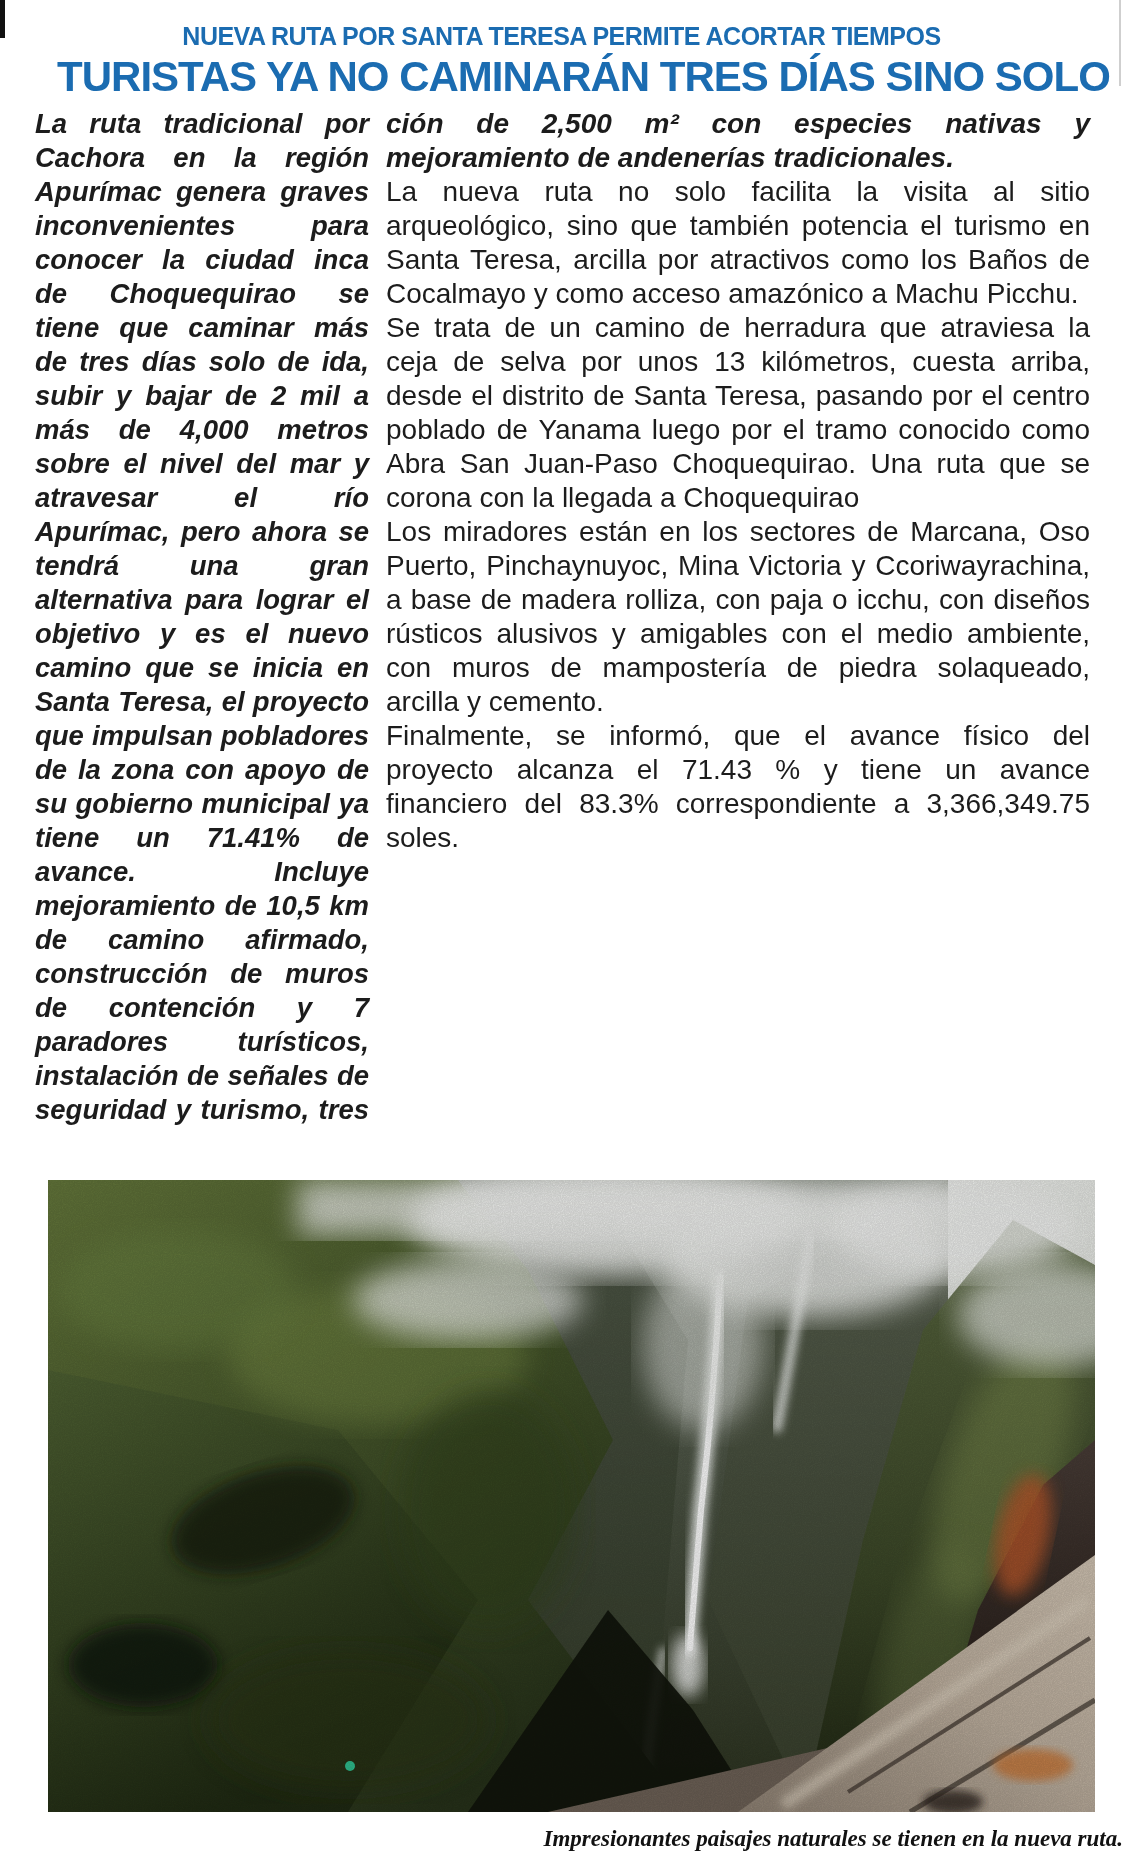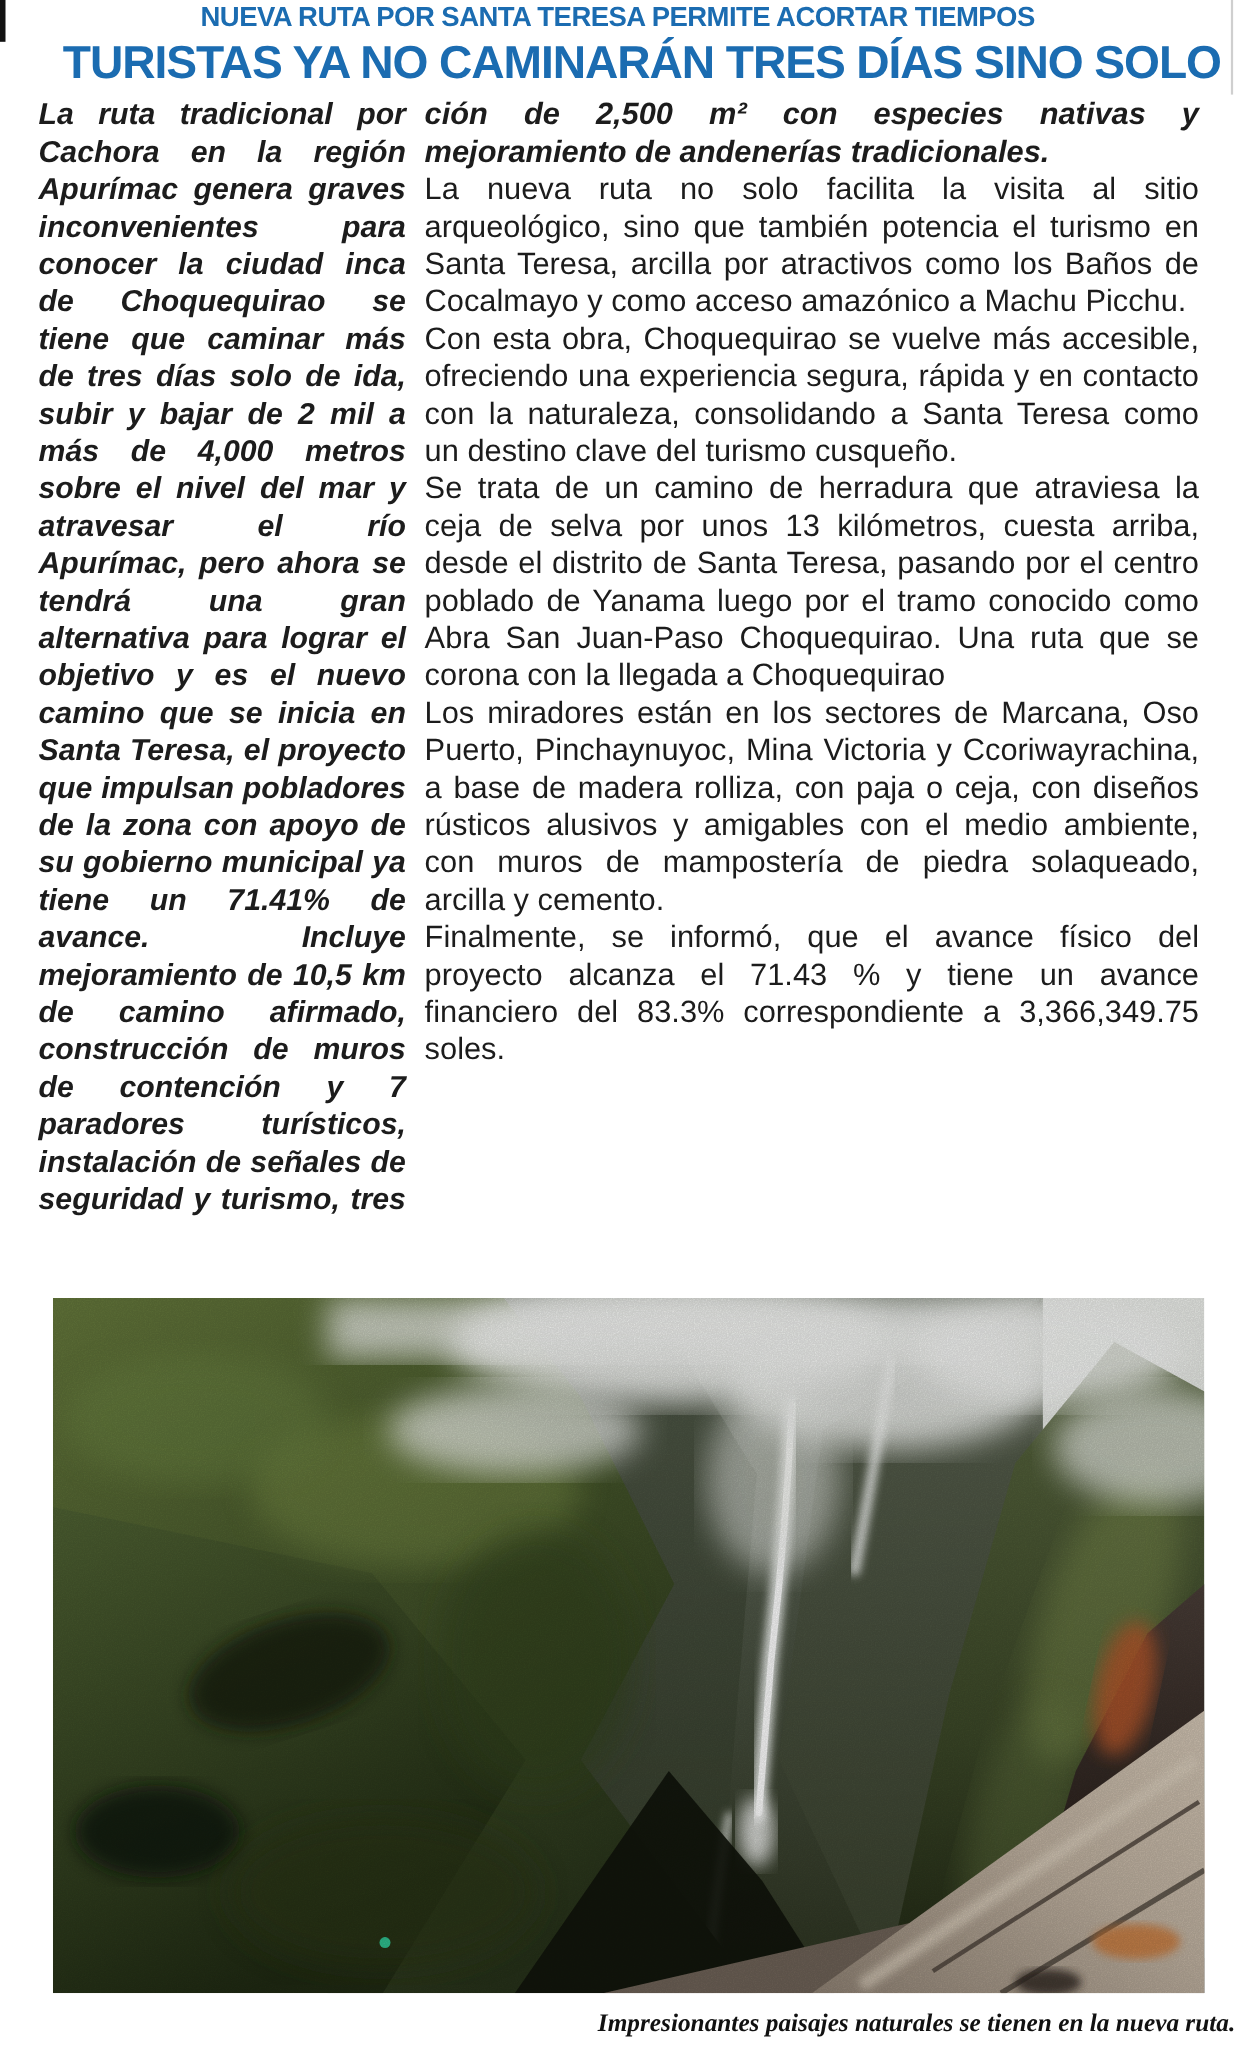--- a/index.html
+++ b/index.html
@@ -9,21 +9,21 @@
     margin:0 auto;
     background:#ffffff;
     font-family:"Liberation Sans",sans-serif;
     color:#1c1c1c;
     overflow:hidden;
   }
   .scan-mark{position:absolute;left:0;top:0;width:5px;height:38px;background:#111;}
   .scan-mark-right{position:absolute;right:2px;top:0;width:2px;height:86px;background:#cfcfcf;}
 
   .kicker{
-    padding-top:2px;
+    padding-top:22px;
     text-align:center;
     font-weight:bold;
     font-size:25px;line-height:28px;
     letter-spacing:-0.5px;
     color:#1b6cb1;
   }
   .headline{
     margin-top:2px;
     text-align:center;
     font-weight:bold;
@@ -93,23 +93,22 @@
   <div class="headline">
     <span>TURISTAS YA NO CAMINARÁN TRES DÍAS SINO SOLO</span>
   </div>
 
   <div class="columns">
     <div class="col-left">La ruta tradicional por Cachora en la región Apurímac genera graves inconvenientes para conocer la ciudad inca de Choquequirao se tiene que caminar más de tres días solo de ida, subir y bajar de 2 mil a más de 4,000 metros sobre el nivel del mar y atravesar el río Apurímac, pero ahora se tendrá una gran alternativa para lograr el objetivo y es el nuevo camino que se inicia en Santa Teresa, el proyecto que impulsan pobladores de la zona con apoyo de su gobierno municipal ya tiene un 71.41% de avance. Incluye mejoramiento de 10,5 km de camino afirmado, construcción de muros de contención y 7 paradores turísticos, instalación de señales de seguridad y turismo, tres miradores para apreciar el paisaje, revegetaliza-</div>
     <div class="col-right">
       <p class="lead-cont">ción de 2,500 m² con especies nativas y mejoramiento de andenerías tradicionales.</p>
       <div>
           <p>La nueva ruta no solo facilita la visita al sitio arqueológico, sino que también potencia el turismo en Santa Teresa, arcilla por atractivos como los Baños de Cocalmayo y como acceso amazónico a Machu Picchu.</p>
-          <p>Con esta obra, Choquequirao se vuelve más accesible, ofreciendo una experiencia segura, rápida y en contacto con la naturaleza, consolidando a Santa Teresa como un destino clave del turismo cusqueño.</p>
           <p>Se trata de un camino de herradura que atraviesa la ceja de selva por unos 13 kilómetros, cuesta arriba, desde el distrito de Santa Teresa, pasando por el centro poblado de Yanama luego por el tramo conocido como Abra San Juan-Paso Choquequirao. Una ruta que se corona con la llegada a Choquequirao</p>
-          <p>Los miradores están en los sectores de Marcana, Oso Puerto, Pinchaynuyoc, Mina Victoria y Ccoriwayrachina, a base de madera rolliza, con paja o ceja, con diseños rústicos alusivos y amigables con el medio ambiente, con muros de mampostería de piedra solaqueado, arcilla y cemento.</p>
+          <p>Los miradores están en los sectores de Marcana, Oso Puerto, Pinchaynuyoc, Mina Victoria y Ccoriwayrachina, a base de madera rolliza, con paja o icchu, con diseños rústicos alusivos y amigables con el medio ambiente, con muros de mampostería de piedra solaqueado, arcilla y cemento.</p>
           <p>Finalmente, se informó, que el avance físico del proyecto alcanza el 71.43 % y tiene un avance financiero del 83.3% correspondiente a 3,366,349.75 soles.</p>
         </div>
     </div>
   </div>
 
   <div class="photo-wrap">
     <svg viewBox="0 0 1047 632" preserveAspectRatio="none" xmlns="http://www.w3.org/2000/svg">
       <defs>
         <linearGradient id="mist" x1="0" y1="0" x2="0" y2="1">
           <stop offset="0" stop-color="#eef0ec"></stop>

